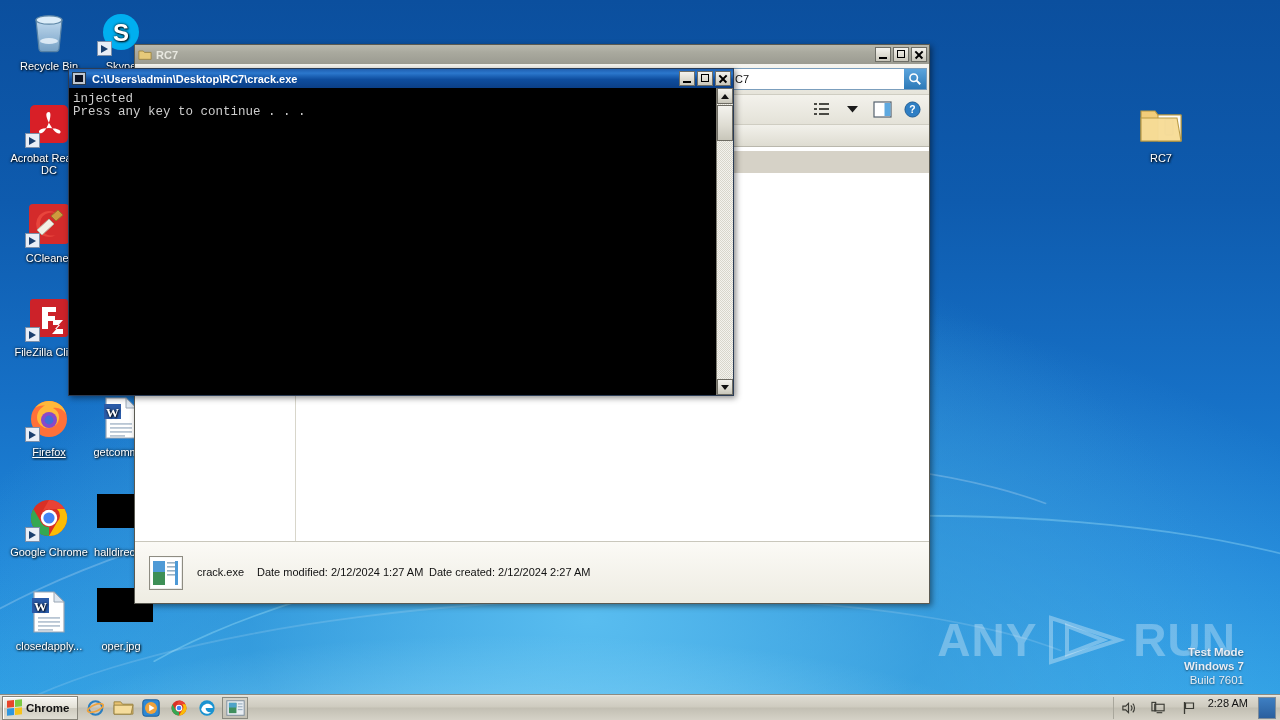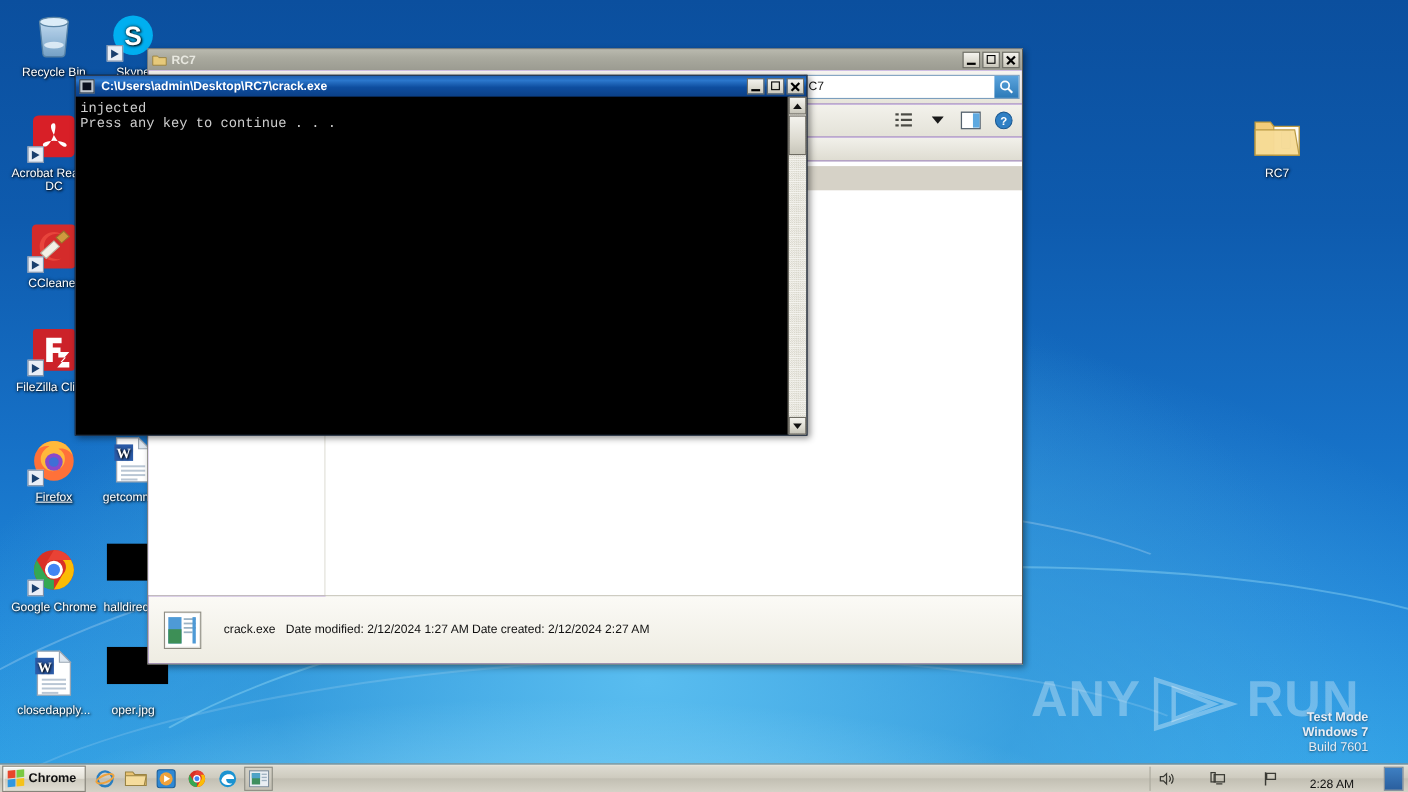--- a/index.html
+++ b/index.html
@@ -214,21 +214,21 @@
   .det-icon {
     width: 34px; height: 34px;
     border: 1px solid #8e8c82;
     background: linear-gradient(135deg,#fdfdfd 0%, #e6e6e2 100%);
     box-sizing: border-box;
     position: relative;
     margin-right: 14px;
     flex: none;
   }
   .det-text { font-size: 11px; color: #111; line-height: 17px; }
-  .det-line { display: flex; text-align: center; }
+  .det-line { display: flex; }
   .det-seg { white-space: nowrap; }
   .w-name { width: 60px; }
   .w-mod  { width: 172px; }
   .w-app  { width: 85px; }
   .w-size { width: 172px; }
 
   
   #console { left: 68px; top: 68px; width: 666px; height: 328px; border: 1px solid #2b3c55; background: #000; }
   #console .titlebar { height: 19px; }
   .con-icon {
@@ -284,21 +284,21 @@
     width: 16px; height: 36px;
     background: linear-gradient(180deg, #f4f3ee 0%, #dddbd1 60%, #c8c6ba 100%);
     border: 1px solid #6e6c63;
     box-sizing: border-box;
     cursor: pointer;
   }
 
   
   .watermark {
     position: absolute; right: 44px; bottom: 52px;
-    display: flex; gap: 4px;
+    display: flex; align-items: center; gap: 4px;
     pointer-events: none;
   }
   .wm-word {
     font-size: 46px;
     font-weight: bold;
     letter-spacing: 1px;
     color: rgba(255,255,255,0.30);
     line-height: 46px;
   }
   .testmode {
@@ -344,21 +344,21 @@
     cursor: pointer;
   }
   .ql.pressed {
     background: linear-gradient(180deg, #d5d2c7 0%, #c3c0b4 100%);
     border: 1px solid #8a8a80;
     box-sizing: border-box;
   }
   .tray {
     margin-left: auto;
     height: 22px;
-    display: flex; align-items: flex-end; gap: 25px;
+    display: flex; align-items: flex-start; gap: 8px;
     padding: 0 4px;
     border-left: 1px solid #a9a79c;
     font-size: 11px; color: #111;
   }
   .showdesk {
     width: 18px; height: 22px;
     background: linear-gradient(180deg, #3e7fc2 0%, #2a5f9e 100%);
     border: 1px solid #7d8b99;
     box-sizing: border-box;
     margin-left: 2px;

